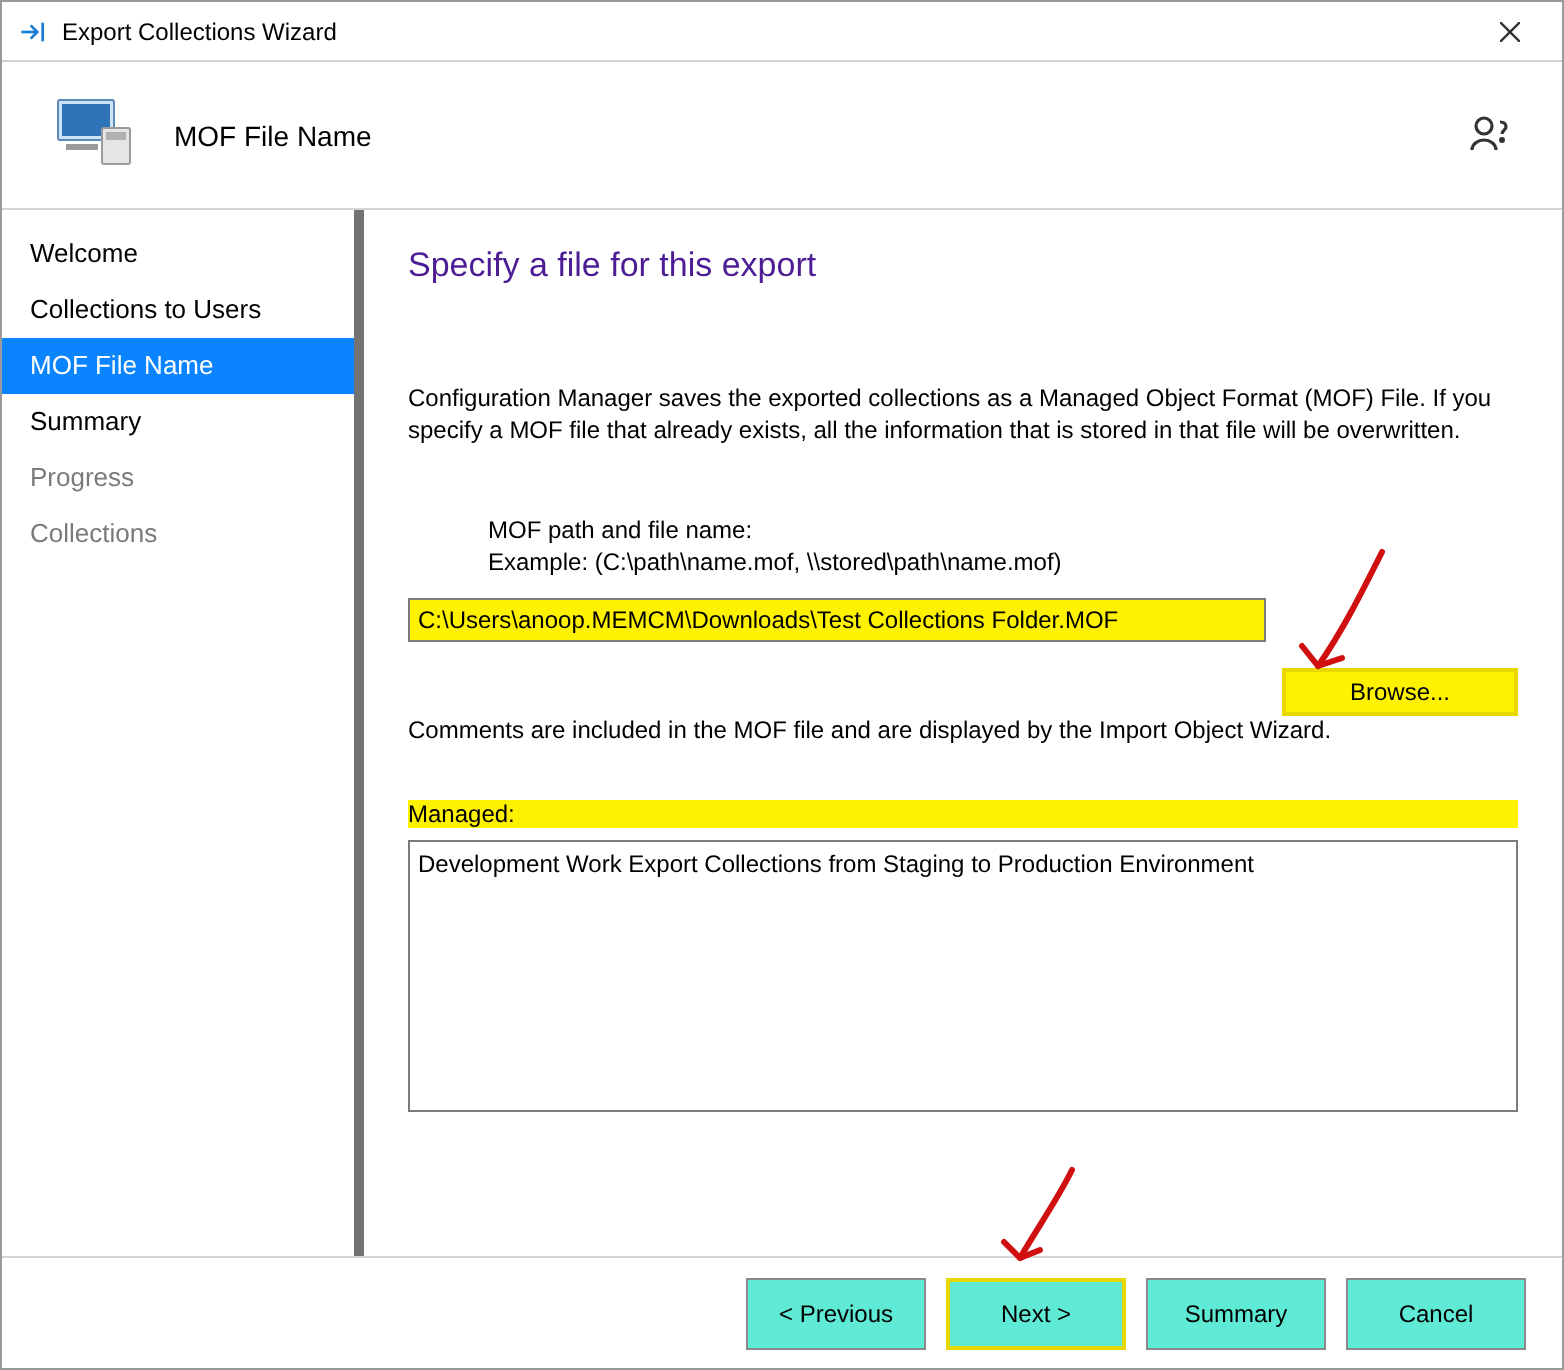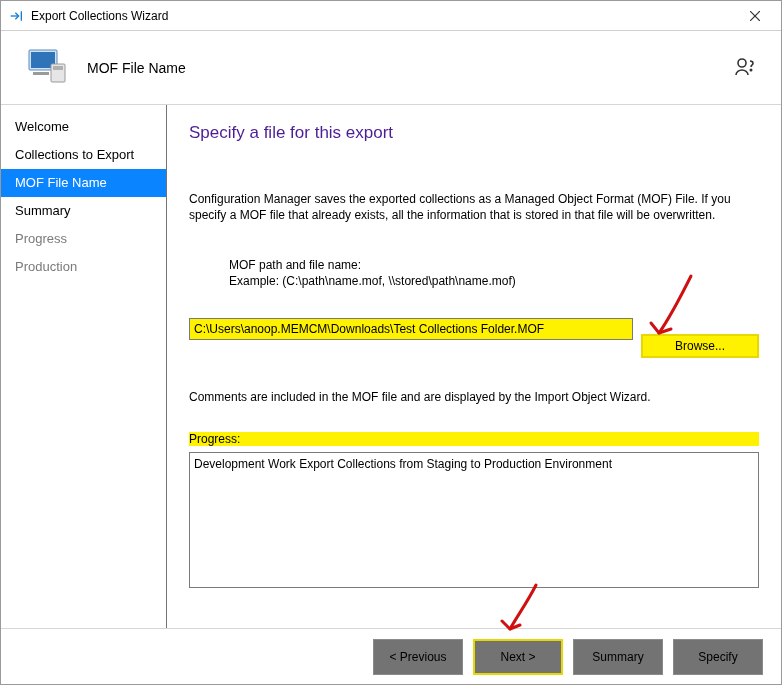--- a/index.html
+++ b/index.html
@@ -59,22 +59,22 @@
   .header .pc-icon { width: 48px; height: 48px; margin-right: 16px; }
   .header .page-name { font-size: 14px; }
   .header .spacer { flex:1; }
   .header .rightglyph { width:26px; height:26px; color:#333; }
   .body {
     flex: 1;
     display: flex;
     min-height: 0;
   }
   .sidebar {
-    width: 166px;
-    border-right: 1px solid #737373;
+    width: 181px;
+    border-right: 5px solid #737373;
     padding-top: 8px;
   }
   .sidebar-item {
     padding: 4px 14px;
     font-size: 13px;
     line-height: 20px;
     cursor: default;
   }
   .sidebar-item.active {
     background: #0a84ff;
@@ -89,41 +89,41 @@
     min-width: 0;
   }
   .main-heading {
     color: #4c1d95;
     font-size: 17px;
     font-weight: 400;
     margin-bottom: 48px;
   }
   .desc { font-size: 12px; line-height: 16px; margin-bottom: 34px; }
   .label-line { font-size: 12px; line-height: 16px; margin-left: 40px; }
-  .pathrow { display:flex; align-items:center; gap:8px; margin-top:10px; }
+  .pathrow { display:flex; align-items:flex-start; gap:8px; margin-top:10px; }
   .pathinput {
     flex: 1;
     height: 22px;
     border: 1px solid #7a7a7a;
     font-size: 12px;
     padding: 0 4px;
     font-family: inherit;
   }
   .browse-btn {
     width: 118px;
     height: 24px;
     border: 1px solid #7a7a7a;
     background: #e6e6e6;
     font-size: 12px;
     font-family: inherit;
     margin-top: 35px;
   }
   .hl { background: #fff200; }
   .hl-border { border:2px solid #e6d800 !important; }
-  .comments-note { margin-top: 32px; font-size:12px; }
+  .comments-note { margin-top: 0; font-size:12px; }
   .comment-label { display:inline-block; margin-top: 28px; font-size:12px; }
   .comment-box {
     margin-top: 6px;
     width: 100%;
     height: 136px;
     border: 1px solid #7a7a7a;
     font-size: 12px;
     font-family: inherit;
     padding: 4px;
     resize: none;
@@ -135,21 +135,21 @@
     display: flex;
     align-items: center;
     justify-content: flex-end;
     gap: 10px;
     padding: 0 18px;
   }
   .wiz-btn {
     width: 90px;
     height: 36px;
     border: 1px solid #8a8a8a;
-    background: #737373;
+    background: #5eead4;
     font-size: 12px;
     font-family: inherit;
   }
   .arrow { position:absolute; pointer-events:none; }
   .arrow svg { overflow: visible; }
 </style>
 </head>
 <body>
 
 <div class="window">
@@ -190,53 +190,53 @@
         <path d="M17 6c2 0 3 1 3 2.5S18 10 18 12"></path>
         <circle cx="18" cy="15" r="0.7" fill="#333"></circle>
       </svg>
     </span>
   </div>
 
   <div class="body">
 
     <div class="sidebar">
       <div class="sidebar-item"><span>Welcome</span></div>
-      <div class="sidebar-item"><span>Collections to Export</span></div>
+      <div class="sidebar-item"><span>Collections to Users</span></div>
       <div class="sidebar-item active"><span>MOF File Name</span></div>
       <div class="sidebar-item"><span>Summary</span></div>
       <div class="sidebar-item muted"><span>Progress</span></div>
-      <div class="sidebar-item muted"><span>Production</span></div>
+      <div class="sidebar-item muted"><span>Collections</span></div>
     </div>
 
     <div class="main">
       <div class="main-heading">Specify a file for this export</div>
 
       <div class="desc">Configuration Manager saves the exported collections as a Managed Object Format (MOF) File. If you specify a MOF file that already exists, all the information that is stored in that file will be overwritten.</div>
 
       <div class="label-line">MOF path and file name:</div>
       <div class="label-line">Example: (C:\path\name.mof, \\stored\path\name.mof)</div>
 
       <div class="pathrow">
         <input class="pathinput hl" type="text" value="C:\Users\anoop.MEMCM\Downloads\Test Collections Folder.MOF" style="">
         <button class="browse-btn hl hl-border">Browse...</button>
       </div>
 
       <div class="comments-note">Comments are included in the MOF file and are displayed by the Import Object Wizard.</div>
 
-      <span class="comment-label hl">Progress:</span>
+      <span class="comment-label hl">Managed:</span>
 
       <textarea class="comment-box" style="">Development Work Export Collections from Staging to Production Environment</textarea>
     </div>
   </div>
 
   <div class="footer">
     <button class="wiz-btn">&lt; Previous</button>
     <button class="wiz-btn hl hl-border">Next &gt;</button>
     <button class="wiz-btn">Summary</button>
-    <button class="wiz-btn">Specify</button>
+    <button class="wiz-btn">Cancel</button>
   </div>
 
   <div class="arrow" style="left:640px; top:270px;">
     <svg width="70" height="80">
       <path d="M50 5 C 40 25, 30 45, 18 62" stroke="#d01010" stroke-width="3" fill="none" stroke-linecap="round"></path>
       <path d="M10 52 L18 62 L30 58" stroke="#d01010" stroke-width="3" fill="none" stroke-linecap="round" stroke-linejoin="round"></path>
     </svg>
   </div>
   <div class="arrow" style="left:495px; top:582px;">
     <svg width="60" height="60">

